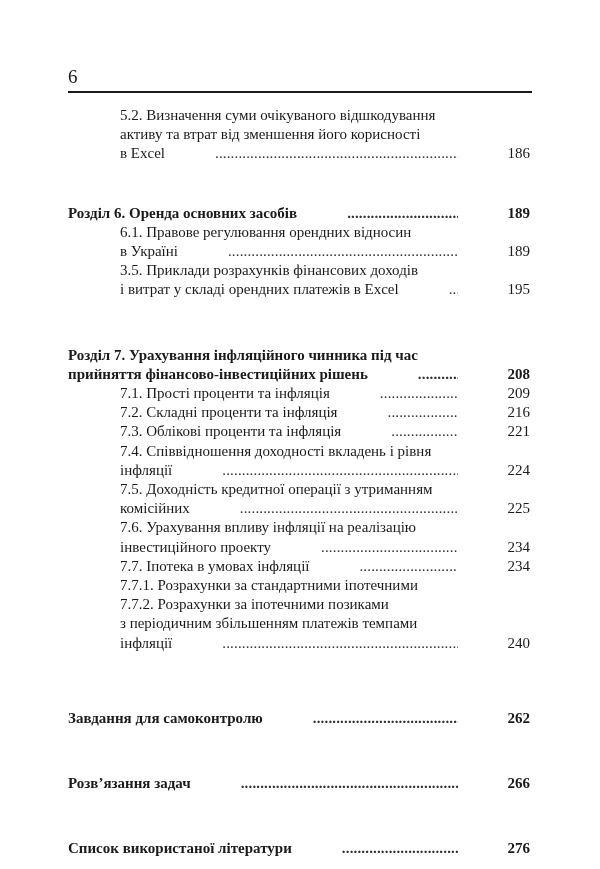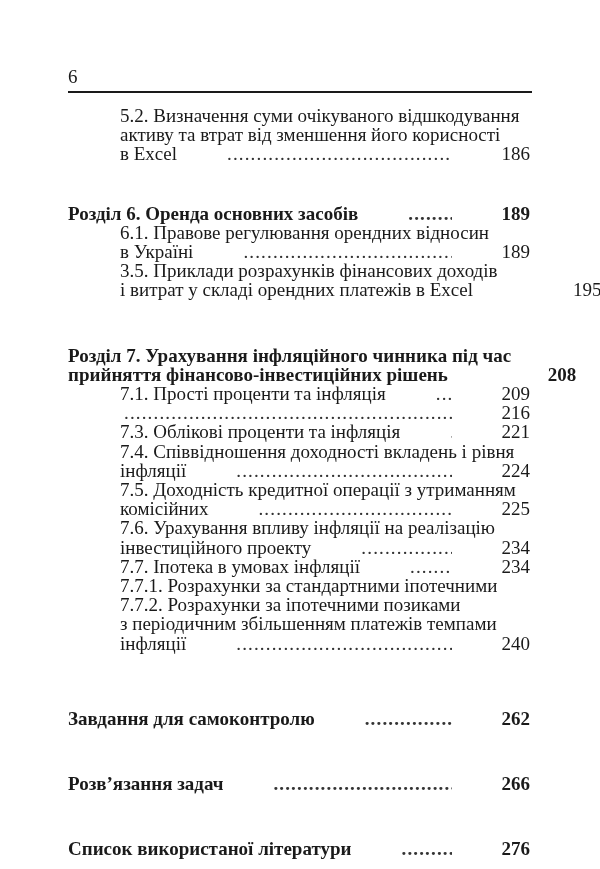--- a/index.html
+++ b/index.html
@@ -4,21 +4,21 @@
 <style>
   html, body { margin: 0; padding: 0; background: #ffffff; }
   body { width: 600px; height: 869px; position: relative; overflow: hidden;
          font-family: "Liberation Serif", "DejaVu Serif", serif; color: #1a1a1a; }
   .page-num { position: absolute; left: 68px; top: 66px; font-size: 19px; }
   .rule { position: absolute; left: 68px; top: 91px; width: 464px; height: 2px; background: #1a1a1a; }
   .toc { position: absolute; left: 68px; top: 106px; width: 462px; }
   .entry { position: relative; }
   .entry.section { font-weight: bold; margin-top: 36px; }
   .entry.sub { padding-left: 52px; }
-  .line { font-size: 19px; line-height: 19.2px; white-space: nowrap; }
+  .line { font-size: 15px; line-height: 19.2px; white-space: nowrap; }
   .last { display: flex; align-items: baseline; gap: 46px; }
   .last .txt { flex: 0 0 auto; white-space: nowrap; }
   .last .dots { flex: 1 1 auto; overflow: hidden; white-space: nowrap; margin: 0 4px; letter-spacing: 1.2px; color: #333; }
   .last .dots::after { content: ". . . . . . . . . . . . . . . . . . . . . . . . . . . . . . . . . . . . . . . . . . . . . . . . . . . . . . . . . . . . . . . . . . . . . . . . . . . . . . . . . . . . . . . . . . . . . . . . . . . . . . . . . . . ."; letter-spacing: -1.8px; }
   .last .pg { flex: 0 0 auto; text-align: right; }
   .gap-sm { height: 4px; }
   .gap-md { height: 10px; }
 </style>
 </head>
 <body>
@@ -78,20 +78,21 @@
   <div class="entry sub">
     <div class="line last">
         <span class="txt">7.1. Прості проценти та інфляція</span>
         <span class="dots"></span>
         <span class="pg">209</span>
       </div>
   </div>
 
   <div class="entry sub">
     <div class="line last">
+        <span class="txt">7.2. Складні проценти та інфляція</span>
         <span class="dots"></span>
         <span class="pg">216</span>
       </div>
   </div>
 
   <div class="entry sub">
     <div class="line last">
         <span class="txt">7.3. Облікові проценти та інфляція</span>
         <span class="dots"></span>
         <span class="pg">221</span>

